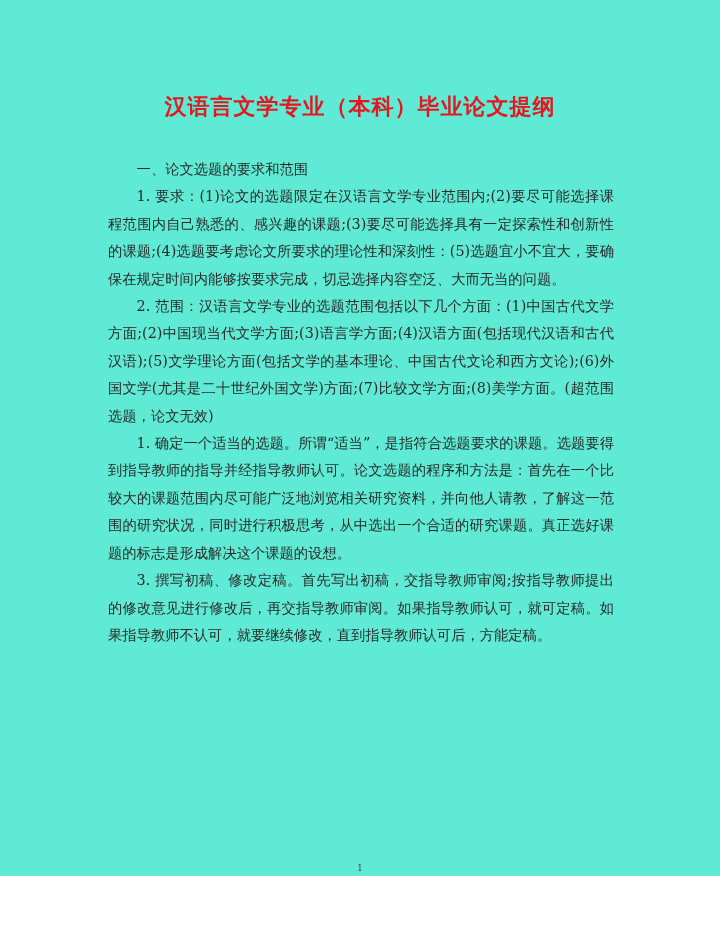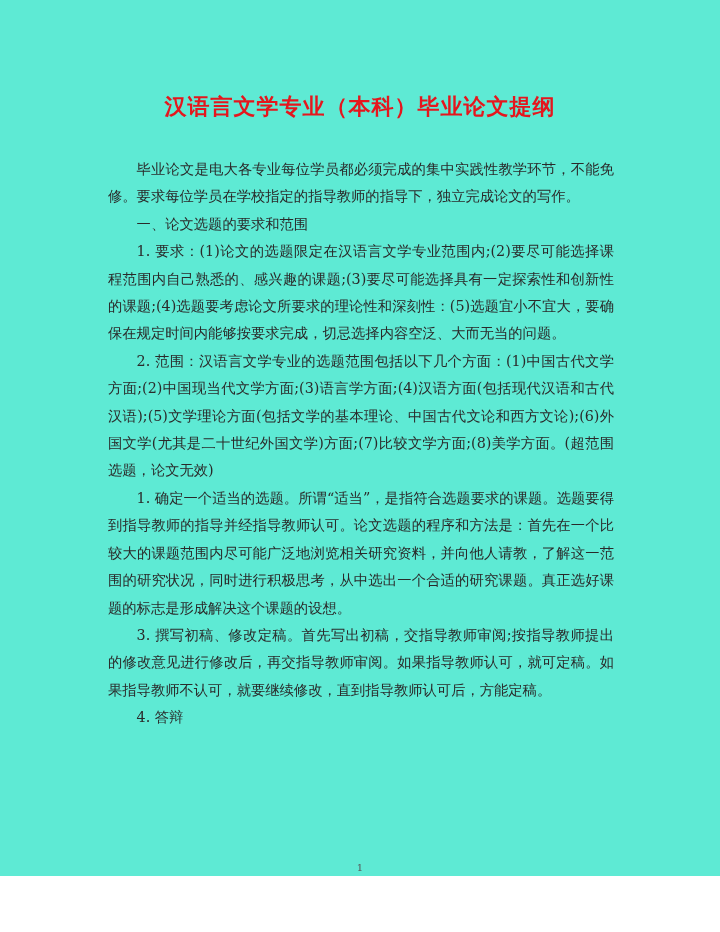--- a/index.html
+++ b/index.html
@@ -13,22 +13,20 @@
   .p { font-size:14.3px; line-height:27.4px; text-align:justify; margin:0; text-indent:2em; color:#2a2a2a; }
   .page-num { position:absolute; left:0; top:862px; width:720px; text-align:center;
               font-size:10px; color:#555; }
 </style>
 </head>
 <body>
 
 <div class="page">
   <div class="title">汉语言文学专业（本科）毕业论文提纲</div>
   <div class="body">
-    <p class="p">毕业论文是电大各专业每位学员都必须完成的集中实践性教学环节，不能免修。要求每位学员在学校指定的指导教师的指导下，独立完成论文的写作。</p>
     <p class="p">一、论文选题的要求和范围</p>
     <p class="p">1. 要求：(1)论文的选题限定在汉语言文学专业范围内;(2)要尽可能选择课程范围内自己熟悉的、感兴趣的课题;(3)要尽可能选择具有一定探索性和创新性的课题;(4)选题要考虑论文所要求的理论性和深刻性：(5)选题宜小不宜大，要确保在规定时间内能够按要求完成，切忌选择内容空泛、大而无当的问题。</p>
     <p class="p">2. 范围：汉语言文学专业的选题范围包括以下几个方面：(1)中国古代文学方面;(2)中国现当代文学方面;(3)语言学方面;(4)汉语方面(包括现代汉语和古代汉语);(5)文学理论方面(包括文学的基本理论、中国古代文论和西方文论);(6)外国文学(尤其是二十世纪外国文学)方面;(7)比较文学方面;(8)美学方面。(超范围选题，论文无效)</p>
     <p class="p">1. 确定一个适当的选题。所谓“适当”，是指符合选题要求的课题。选题要得到指导教师的指导并经指导教师认可。论文选题的程序和方法是：首先在一个比较大的课题范围内尽可能广泛地浏览相关研究资料，并向他人请教，了解这一范围的研究状况，同时进行积极思考，从中选出一个合适的研究课题。真正选好课题的标志是形成解决这个课题的设想。</p>
     <p class="p">3. 撰写初稿、修改定稿。首先写出初稿，交指导教师审阅;按指导教师提出的修改意见进行修改后，再交指导教师审阅。如果指导教师认可，就可定稿。如果指导教师不认可，就要继续修改，直到指导教师认可后，方能定稿。</p>
-    <p class="p">4. 答辩</p>
   </div>
   <div class="page-num">1</div>
 </div>
 
 </body></html>

